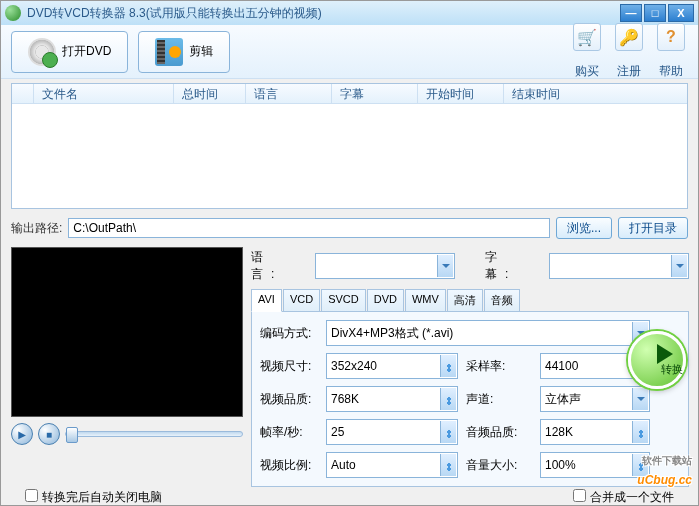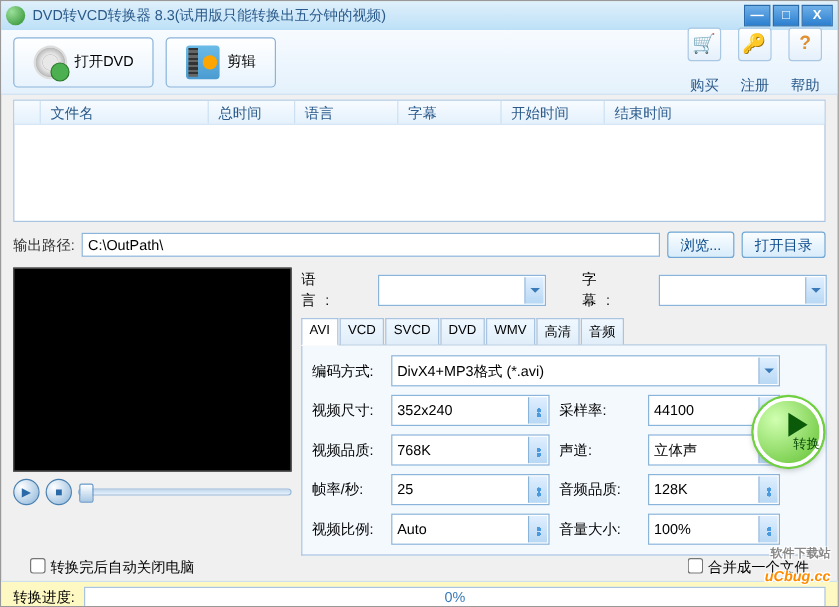--- a/index.html
+++ b/index.html
@@ -21,21 +21,21 @@
 .ico-edit::after { content:""; position:absolute; right:2px; top:8px; width:12px; height:12px; background:#ffa500; border-radius:50%; }
 .spacer { flex: 1; }
 .rightbtns { display: flex; gap: 8px; }
 .rightbtn { width: 34px; text-align: center; cursor: pointer; }
 .rightbtn .ric { width: 28px; height: 28px; margin: 0 auto 2px; border: 1px solid #aac8e4; border-radius: 3px; background: linear-gradient(#fff,#e4f0fb); display:flex;align-items:center;justify-content:center; font-size:16px; }
 .ric.buy { color:#d040d0; }
 .ric.reg { color:#3aa03a; }
 .ric.help { color:#e09030; font-weight:bold; }
 .rightbtn .lbl { color: #2a5a8a; margin-top: 12px; }
 
-.listpanel { margin: 4px 10px; border: 1px solid #a8c4e0; background: #fff; height: 102px; }
+.listpanel { margin: 4px 10px; border: 1px solid #a8c4e0; background: #fff; height: 126px; }
 .listhead { display: flex; background: linear-gradient(#f7fbff,#e4f1fc); border-bottom: 1px solid #cde0f2; height: 20px; }
 .listhead .col { padding: 2px 8px; border-right: 1px solid #cde0f2; color: #2a5a8a; }
 .col.c0{width:22px;} .col.c1{width:140px;} .col.c2{width:72px;} .col.c3{width:86px;} .col.c4{width:86px;} .col.c5{width:86px;} .col.c6{width:86px;border-right:none;}
 
 .pathrow { display: flex; align-items: center; padding: 4px 10px; gap: 6px; }
 .pathrow .lbl { color: #333; }
 .pathrow input { flex: 1; height: 20px; border: 1px solid #8ab4da; padding: 0 4px; background:#fff; }
 .btn { background: linear-gradient(#fafdff,#d8ecfb); border: 1px solid #6fa8d6; border-radius: 3px; padding: 2px 10px; height: 22px; cursor: pointer; color:#0a4a8a; }
 
 .midarea { display: flex; padding: 4px 10px 0; gap: 8px; }

